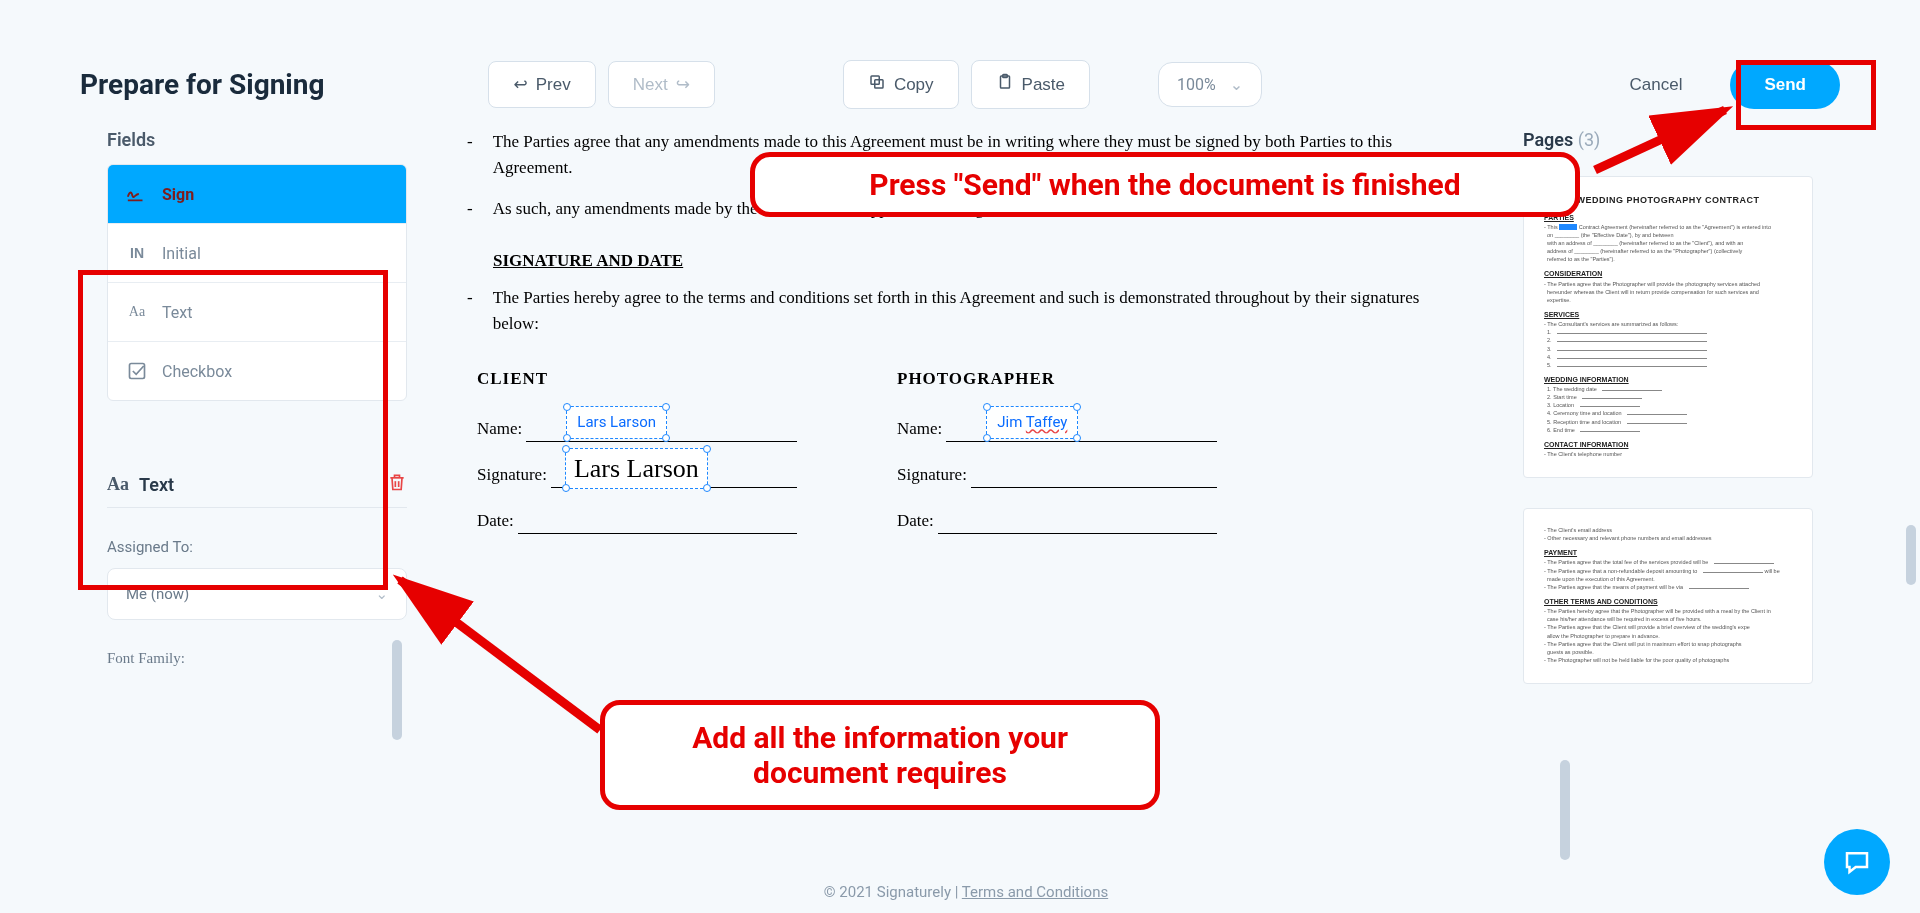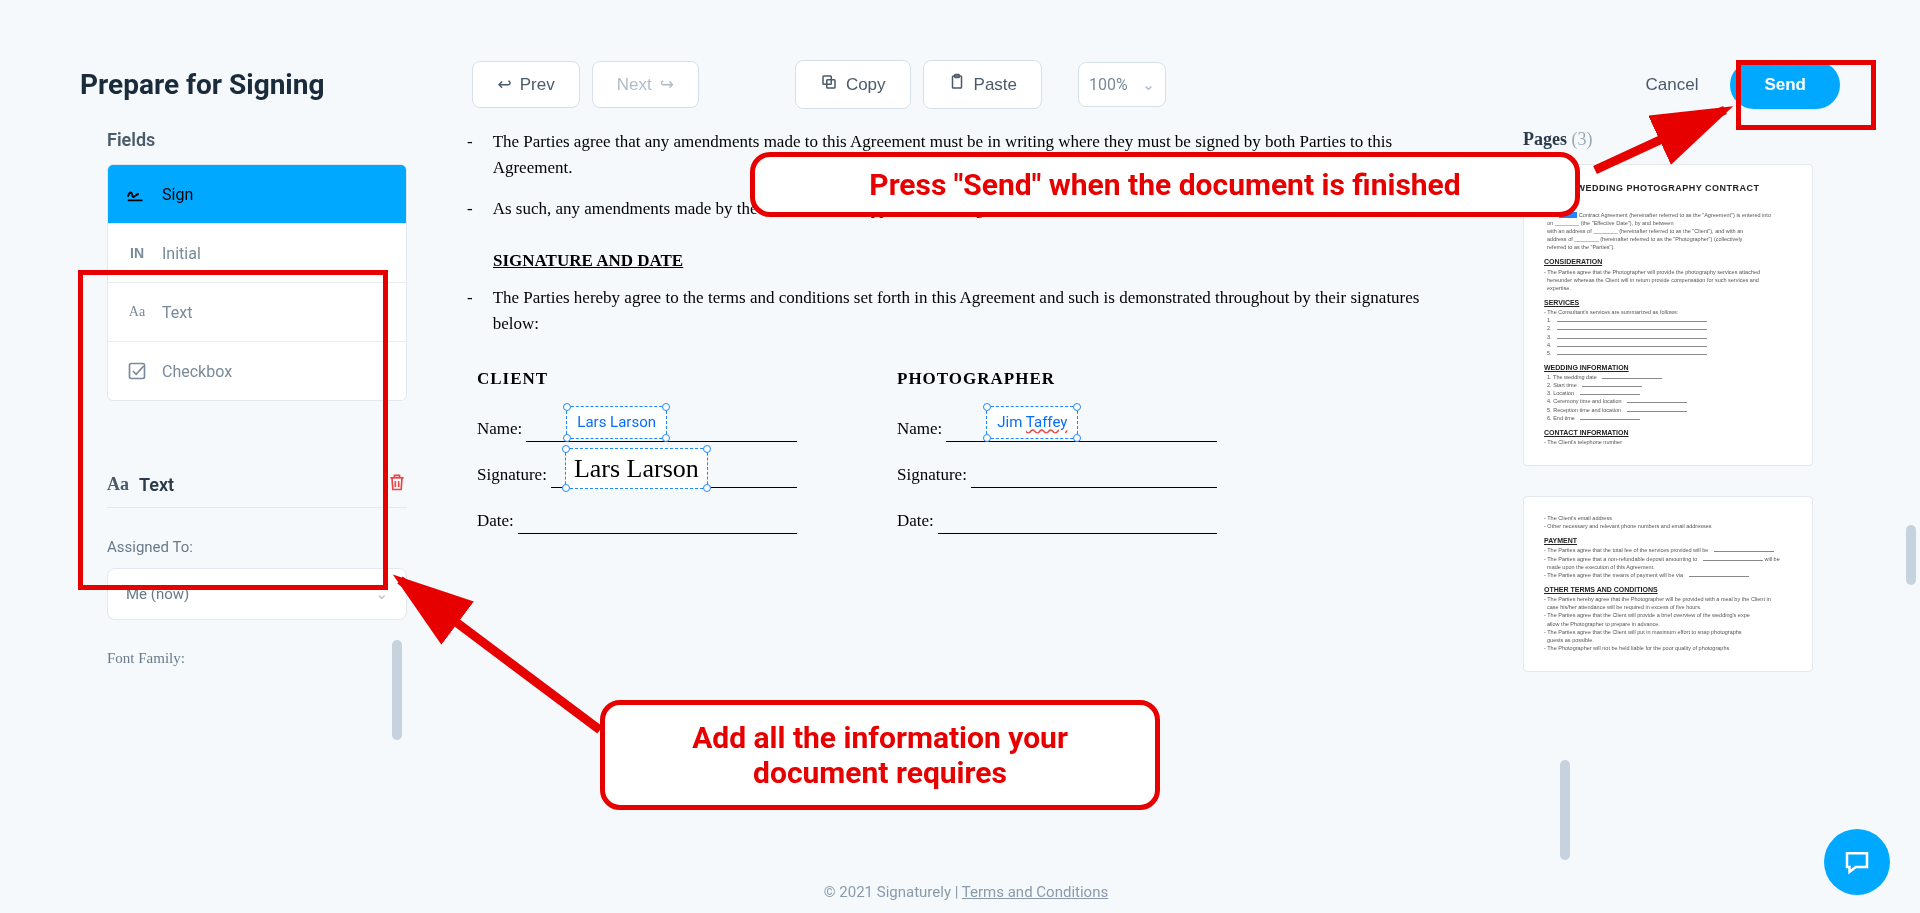--- a/index.html
+++ b/index.html
@@ -10,21 +10,21 @@
       height: 913px;
       overflow: hidden;
       position: relative;
     }
 
     
     .top-bar {
       display: flex;
       align-items: center;
       padding: 60px 80px 20px 80px;
-      gap: 8px;
+      gap: 24px;
     }
     .page-title {
       font-size: 28px;
       font-weight: 700;
       color: #1a2b3c;
       flex: 0 0 auto;
       margin-right: 140px;
     }
     .toolbar-group {
       display: flex;
@@ -55,23 +55,23 @@
     .btn.text-only {
       border: none;
       background: transparent;
       color: #4a5a6a;
     }
     .spacer { flex: 1 1 auto; }
     .zoom-select {
       display: flex;
       align-items: flex-start;
       gap: 14px;
-      padding: 12px 10px;
+      padding: 12px 18px;
       border: 1px solid #d6e0ea;
-      border-radius: 8px;
+      border-radius: 14px;
       background: #fff;
       color: #7a8a9a;
       font-size: 16px;
     }
 
     
     .annotation-box {
       border: 5px solid #e60000;
       border-radius: 20px;
       background: #fff;
@@ -116,22 +116,22 @@
       gap: 14px;
       padding: 18px 18px;
       border-bottom: 1px solid #e8edf2;
       color: #7a8a9a;
       font-size: 16px;
       cursor: pointer;
     }
     .field-item:last-child { border-bottom: none; }
     .field-item.active {
       background: #00a8ff;
-      color: #000000;
-      font-weight: 400;
+      color: #7f1d1d;
+      font-weight: 700;
     }
     .field-icon { width: 22px; height: 22px; display:flex; align-items:center; justify-content:center; font-size:14px; }
 
     .text-header {
       display: flex;
       align-items: center;
       justify-content: space-between;
       margin-top: 70px;
       padding-bottom: 10px;
       border-bottom: 1px solid #e2e8ee;
@@ -228,21 +228,21 @@
       left:12px;right:0;
       text-align:center;
       color:#8a9aaa;
       font-size:15px;
       font-family:-apple-system,Roboto,sans-serif;
     }
     .footer a { color:#8a9aaa; text-decoration: underline; }
 
     
     .pages-col { width: 290px; flex:0 0 290px; }
-    .pages-header { font-size:18px; font-weight:600; color:#2a3a4a; margin-bottom: 14px; font-family: Liberation Serif, serif; }
+    .pages-header { font-size:18px; font-weight:600; color:#2a3a4a; margin-bottom: 26px; }
     .pages-header .count { color:#9aaaba; font-weight: 400; }
     .thumb {
       background:#fff;
       border:1px solid #e2e8ee;
       border-radius:4px;
       padding: 18px 20px;
       font-size: 6px;
       color:#222;
       margin-bottom: 30px;
       position:relative;

